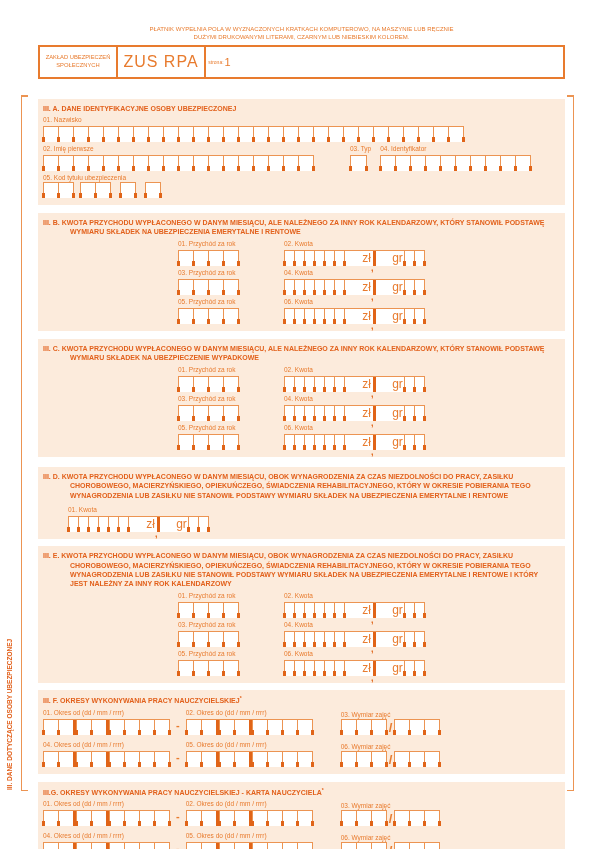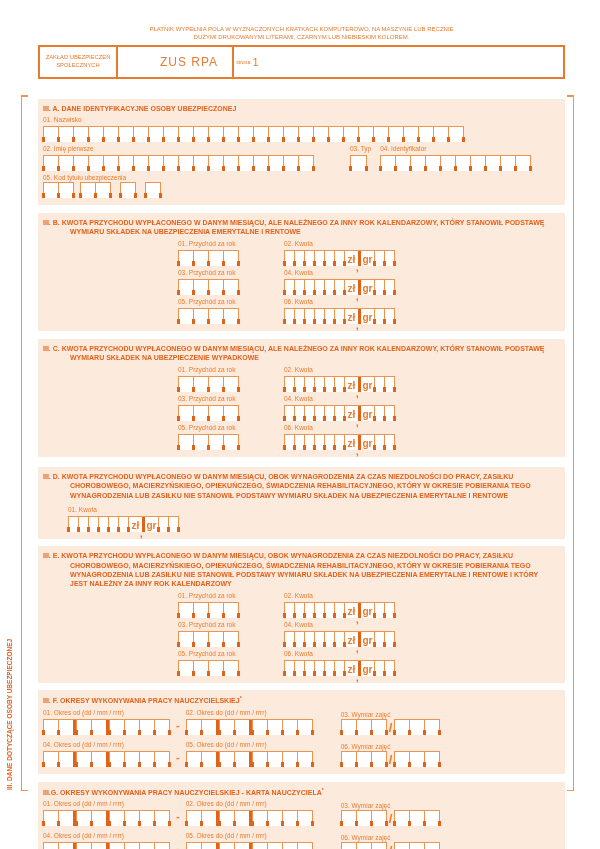--- a/index.html
+++ b/index.html
@@ -12,21 +12,21 @@
 
   
   .instr{text-align:center;font-size:6px;color:var(--txt);line-height:1.3;}
 
   
   .htable{display:flex;border:2px solid var(--txt);height:30px;margin-top:3px;background:#fff;}
   .hcell{border-right:2px solid var(--txt);display:flex;flex-direction:column;
          align-items:center;justify-content:center;text-align:center;}
   .hcell:last-child{border-right:none;}
   .h-org{width:76px;font-size:5.8px;color:var(--txt);line-height:1.25;}
-  .h-code{width:86px;font-size:12px;color:var(--txt);letter-spacing:1px;padding-left:28px;}
+  .h-code{width:86px;font-size:16px;color:var(--txt);letter-spacing:1px;}
   .h-page{width:27px;flex-direction:row;align-items:center;gap:1px;}
   .h-page .pl{font-size:5px;color:var(--txt);}
   .h-page .pn{font-size:11px;color:var(--txt);}
   .h-title{flex:1;font-size:8px;font-weight:bold;color:var(--accent);line-height:1.3;}
 
   
   .sec{background:var(--bg);padding:5px 8px 7px 5px;margin-top:8px;position:relative;}
   .stitle{font-size:7px;font-weight:bold;color:var(--accent);line-height:1.35;}
   .hang{padding-left:27px;text-indent:-27px;}
   .stitle sup{font-size:5px;}
@@ -36,22 +36,22 @@
   .gapr{margin-right:45px;}
 
   
   .comb{display:inline-flex;background:#fff;border-top:1px solid var(--line);
         border-right:1px solid var(--line);height:15px;position:relative;vertical-align:bottom;}
   .comb::after{content:'';position:absolute;right:-2px;bottom:0;width:3px;height:5px;background:var(--foot);}
   .cell{width:15px;border-left:1px solid var(--line);position:relative;box-sizing:border-box;}
   .cell::before{content:'';position:absolute;left:-2px;bottom:0;width:3px;height:5px;background:var(--foot);}
   .kwota .cell{width:10px;}
   .typ .cell{width:16px;}
-  .zl,.gr{min-width:11px;font-size:10px;color:var(--txt);display:flex;align-items:flex-end;
-          justify-content:center;padding:0 1px 1px 1px;font-weight:bold;}
+  .zl,.gr{min-width:11px;font-size:12px;color:var(--txt);display:flex;align-items:flex-end;
+          justify-content:center;padding:0 1px 1px 16px;}
   .zl{border-left:1px solid var(--line);position:relative;}
   .zl::before{content:'';position:absolute;left:-2px;bottom:0;width:3px;height:5px;background:var(--foot);}
   .dc{width:3px;background:var(--foot);position:relative;}
   .dc-c{position:absolute;left:-2px;bottom:-7px;font-size:9px;font-weight:bold;color:var(--foot);}
   .b{width:3px;background:var(--foot);}
   .minigroup{display:flex;align-items:flex-end;}
   .mg1{margin-left:6px;} .mg2{margin-left:9px;}
   .slash{font-size:13px;font-weight:bold;color:var(--txt);margin:0 2px;line-height:14px;}
   .dash{font-size:11px;font-weight:bold;color:var(--txt);margin:0 6px 4px 6px;line-height:1;}
   .wymfld{margin-left:28px;}

